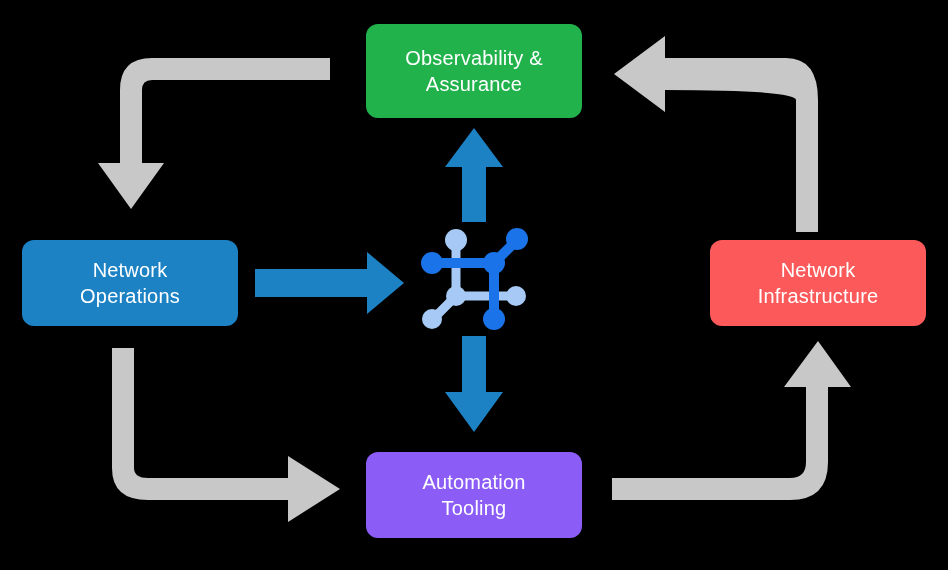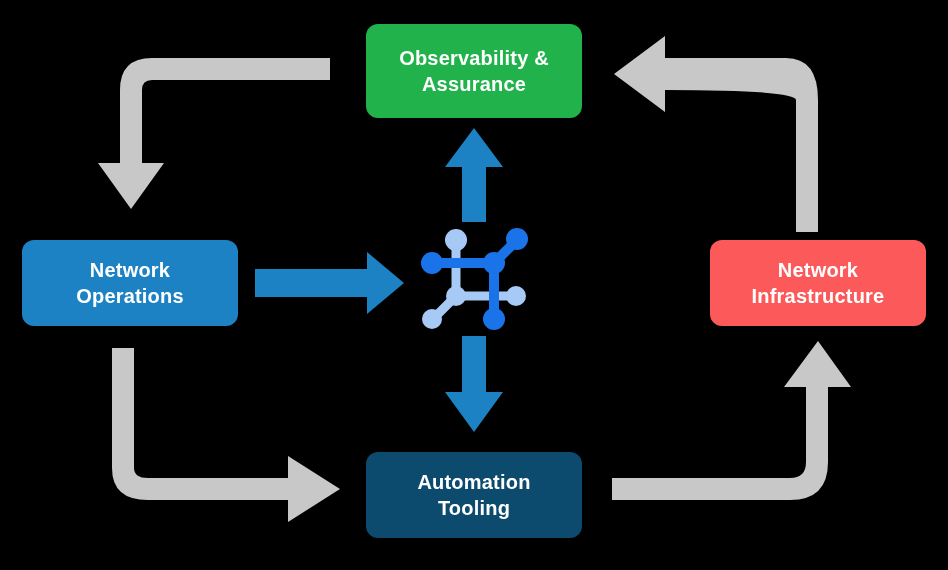--- a/index.html
+++ b/index.html
@@ -21,41 +21,41 @@
   .node-box {
     position: absolute;
     border-radius: 12px;
     display: flex;
     align-items: center;
     justify-content: center;
     text-align: center;
     color: #ffffff;
     font-size: 20px;
     line-height: 1.32;
-    font-weight: 700;
+    font-weight: 400;
     letter-spacing: 0.2px;
     box-sizing: border-box;
     padding: 12px 10px;
     white-space: pre-line;
   }
   #box-observability {
     left: 366px; top: 24px; width: 216px; height: 94px;
     background: #22b24c;
   }
   #box-network-operations {
     left: 22px; top: 240px; width: 216px; height: 86px;
     background: #1d82c4;
   }
   #box-network-infrastructure {
     left: 710px; top: 240px; width: 216px; height: 86px;
     background: #fc5a5a;
   }
   #box-automation-tooling {
     left: 366px; top: 452px; width: 216px; height: 86px;
-    background: #0c4a6e;
+    background: #8b5cf6;
   }
   .svg-layer {
     position: absolute;
     left: 0; top: 0;
     width: 948px;
     height: 570px;
     pointer-events: none;
   }
   .center-icon {
     position: absolute;

